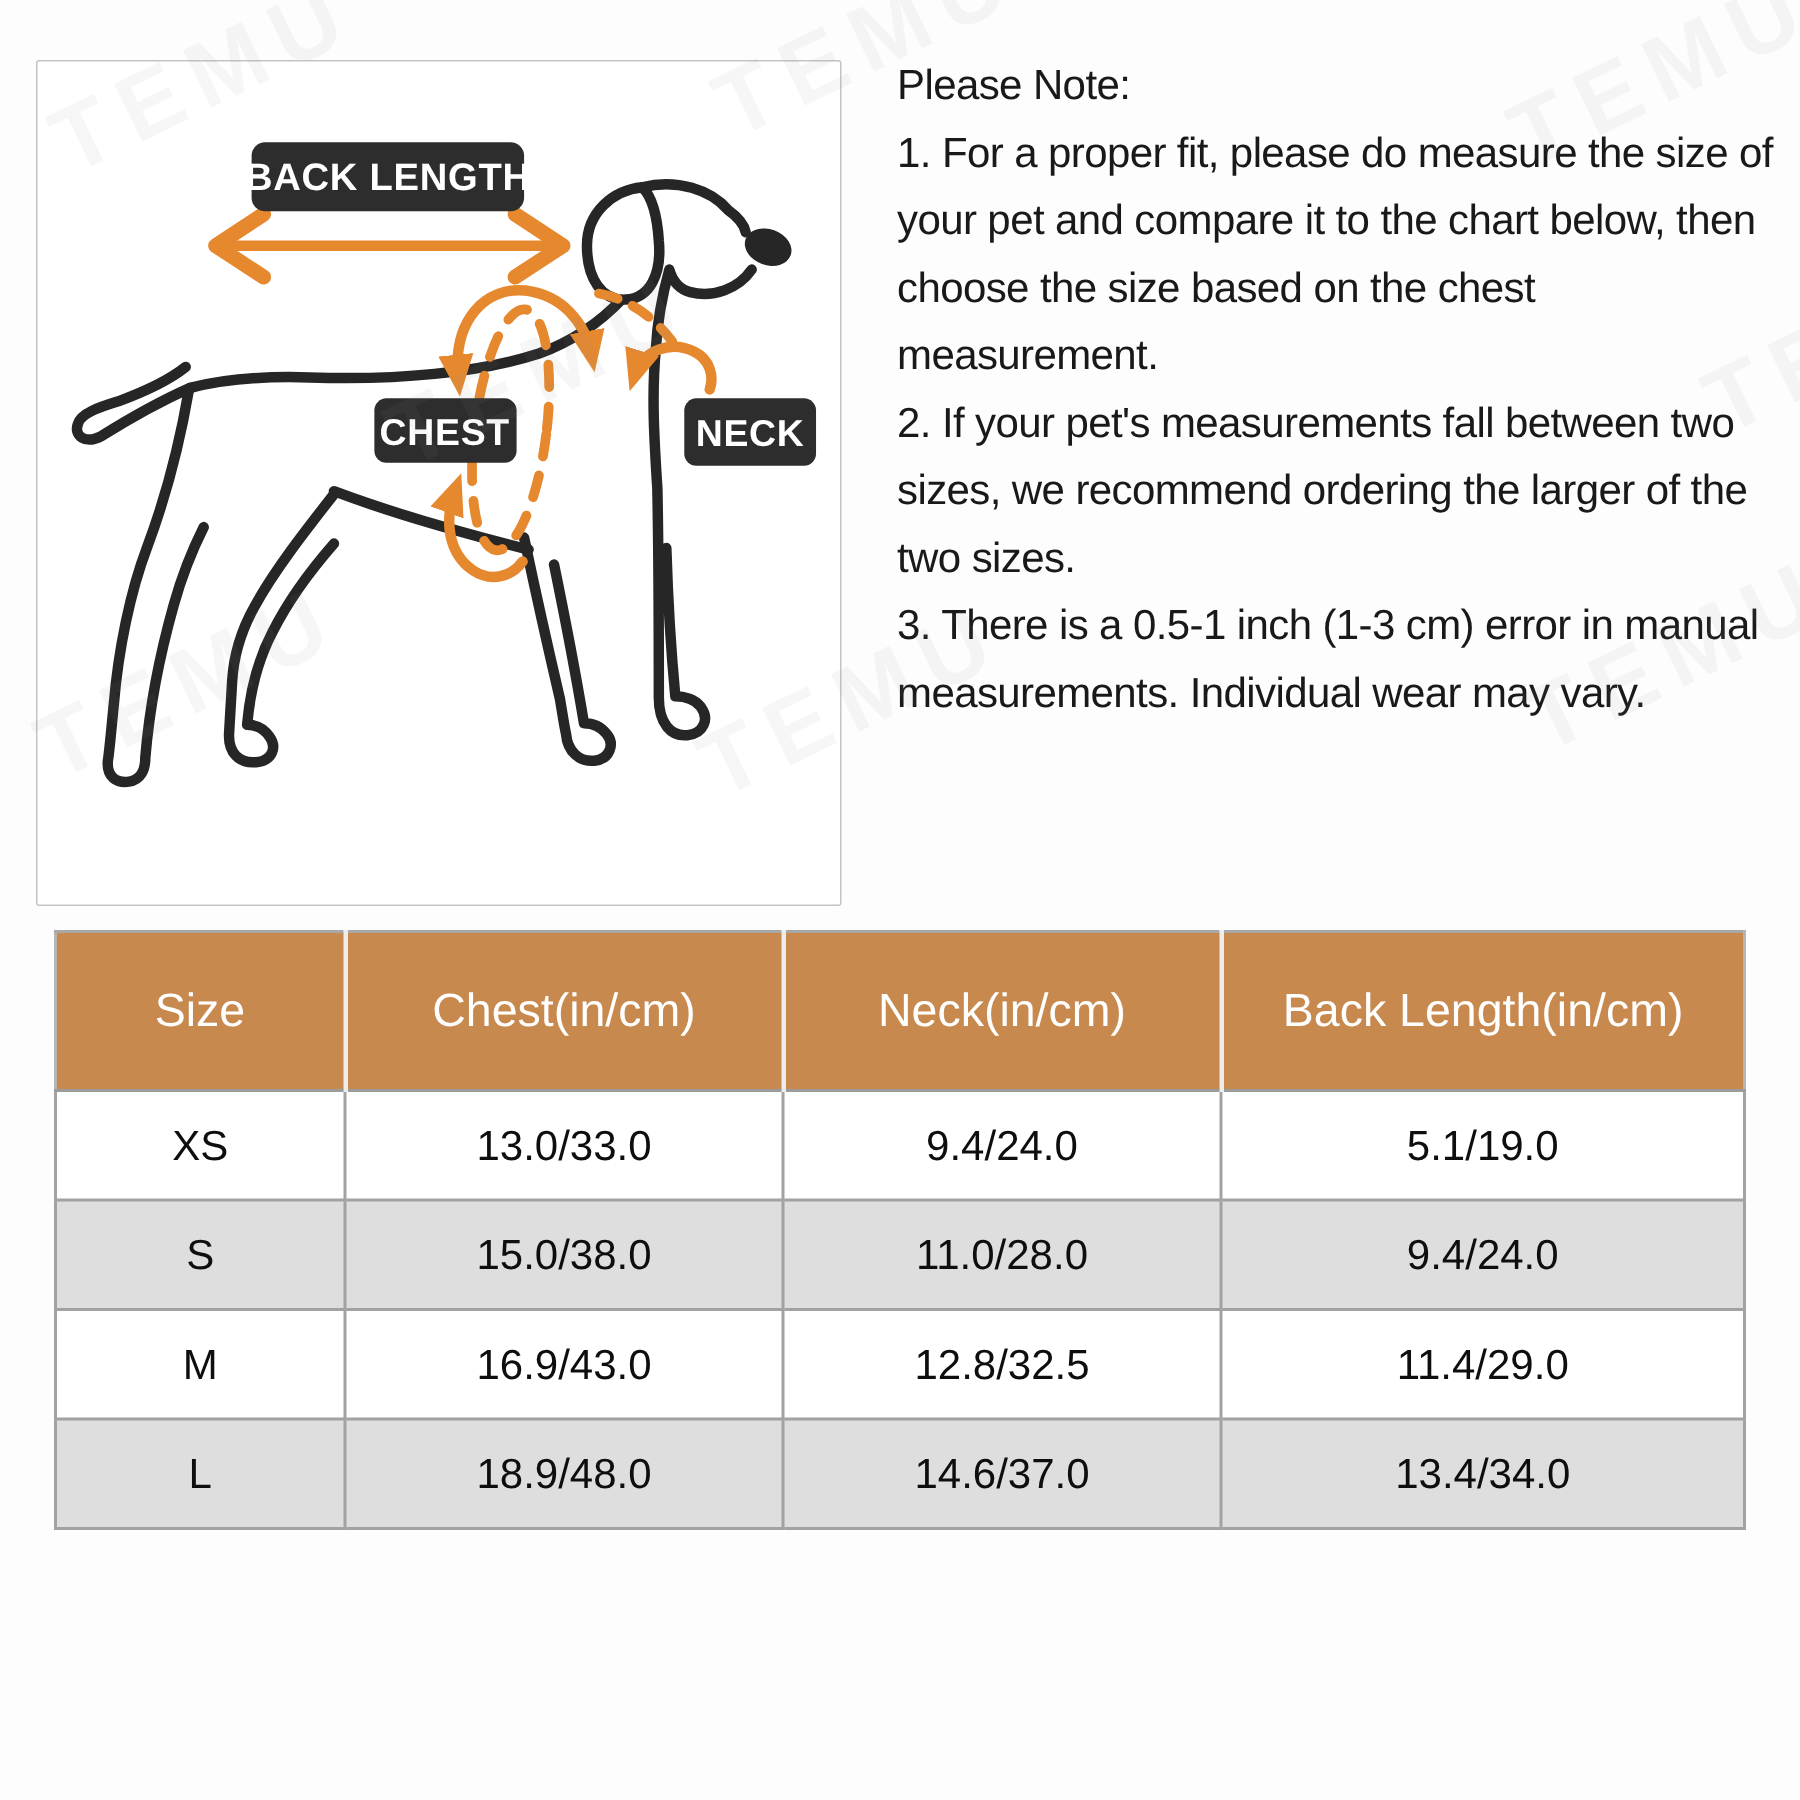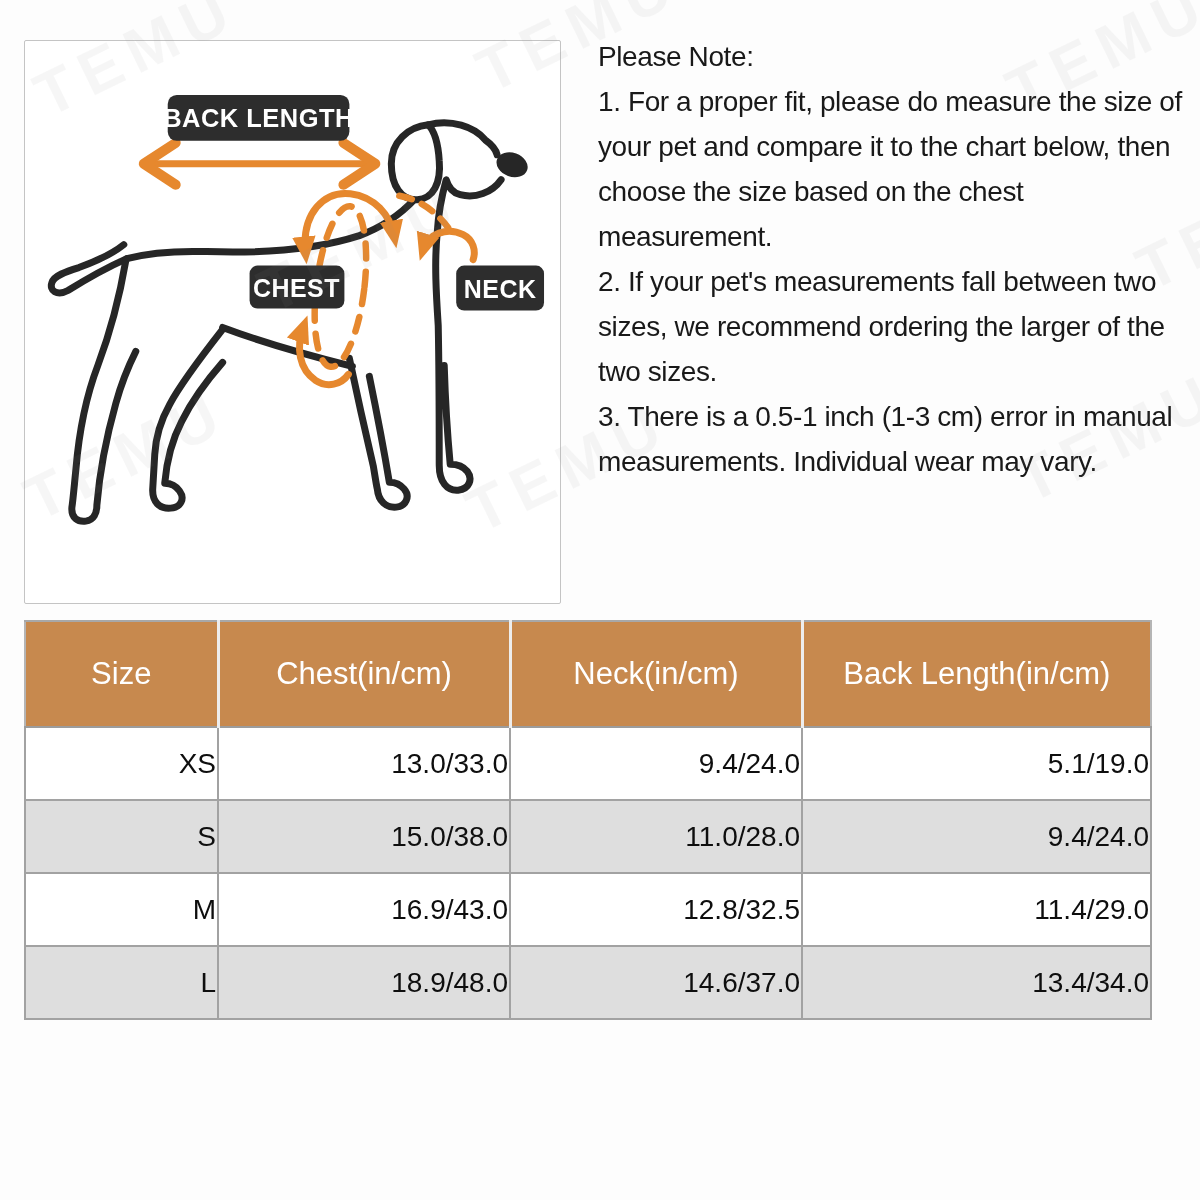--- a/index.html
+++ b/index.html
@@ -47,21 +47,21 @@
   }
   
   .notes{
     position:absolute;left:598px;top:34px;width:592px;
     font-size:28px;line-height:45px;letter-spacing:-0.4px;
     color:#191919;
   }
   .notes p{margin:0;}
   
   .size-table{
-    position:absolute;left:24px;top:620px;
+    position:absolute;left:36px;top:620px;
     width:1126px;
     border-collapse:collapse;
     table-layout:fixed;
     padding-left:35px;
   }
   .size-table col.c-size{width:193px;}
   .size-table col.c-chest{width:292px;}
   .size-table col.c-neck{width:292px;}
   .size-table col.c-back{width:349px;}
   .size-table th{
@@ -72,21 +72,21 @@
     height:106px;
     border-top:2px solid #a8a8a8;
     border-bottom:2px solid var(--grid);
     border-right:3px solid #ededed;
     border-left:2px solid #b5b5b5;
   }
   .size-table th:first-child{border-left:2px solid #b5b5b5;}
   .size-table th:last-child{border-right:2px solid #b5b5b5;}
   .size-table td{
     height:73px;
-    text-align:right;vertical-align:middle;
+    text-align:center;vertical-align:middle;
     font-size:28px;color:#0e0e0e;
     background:#ffffff;
     border:2px solid #a2a2a2;
   }
   .size-table tr.alt td{background:var(--alt-row);}
 </style>
 </head>
 <body>
 
 <div class="diagram-panel">

